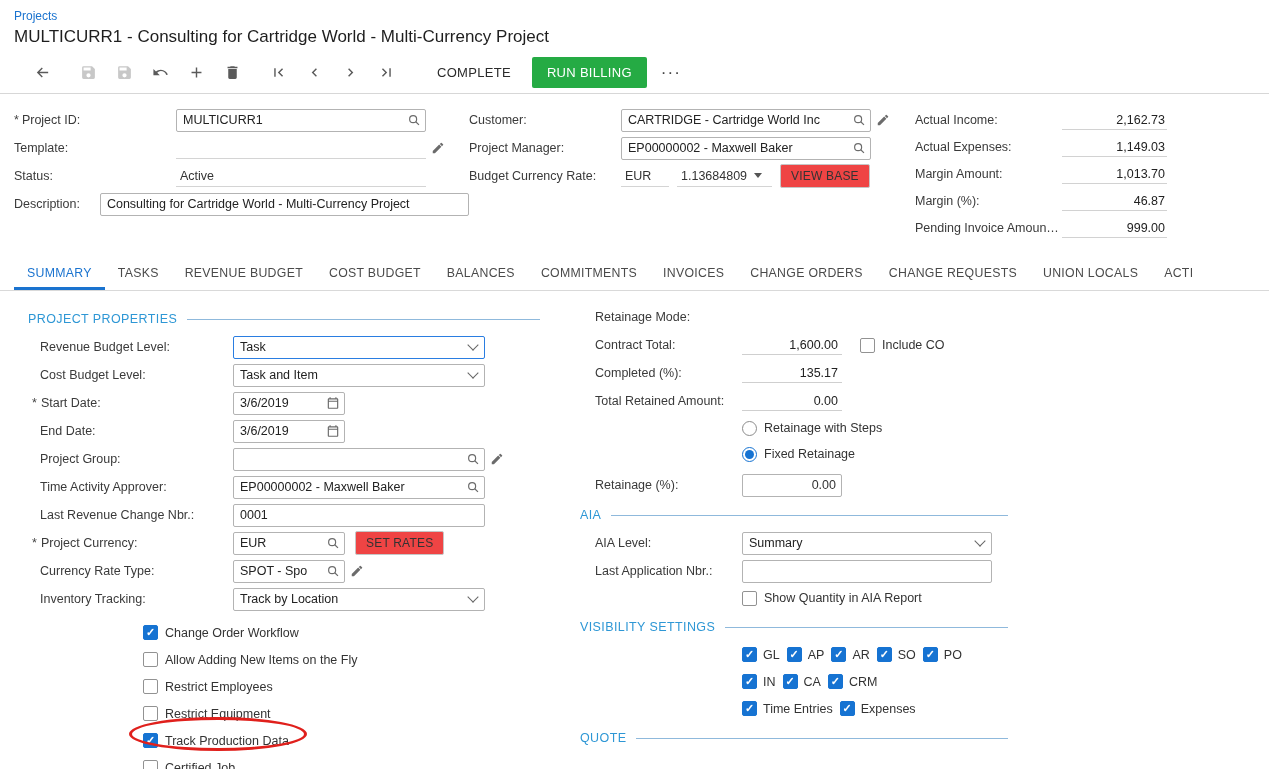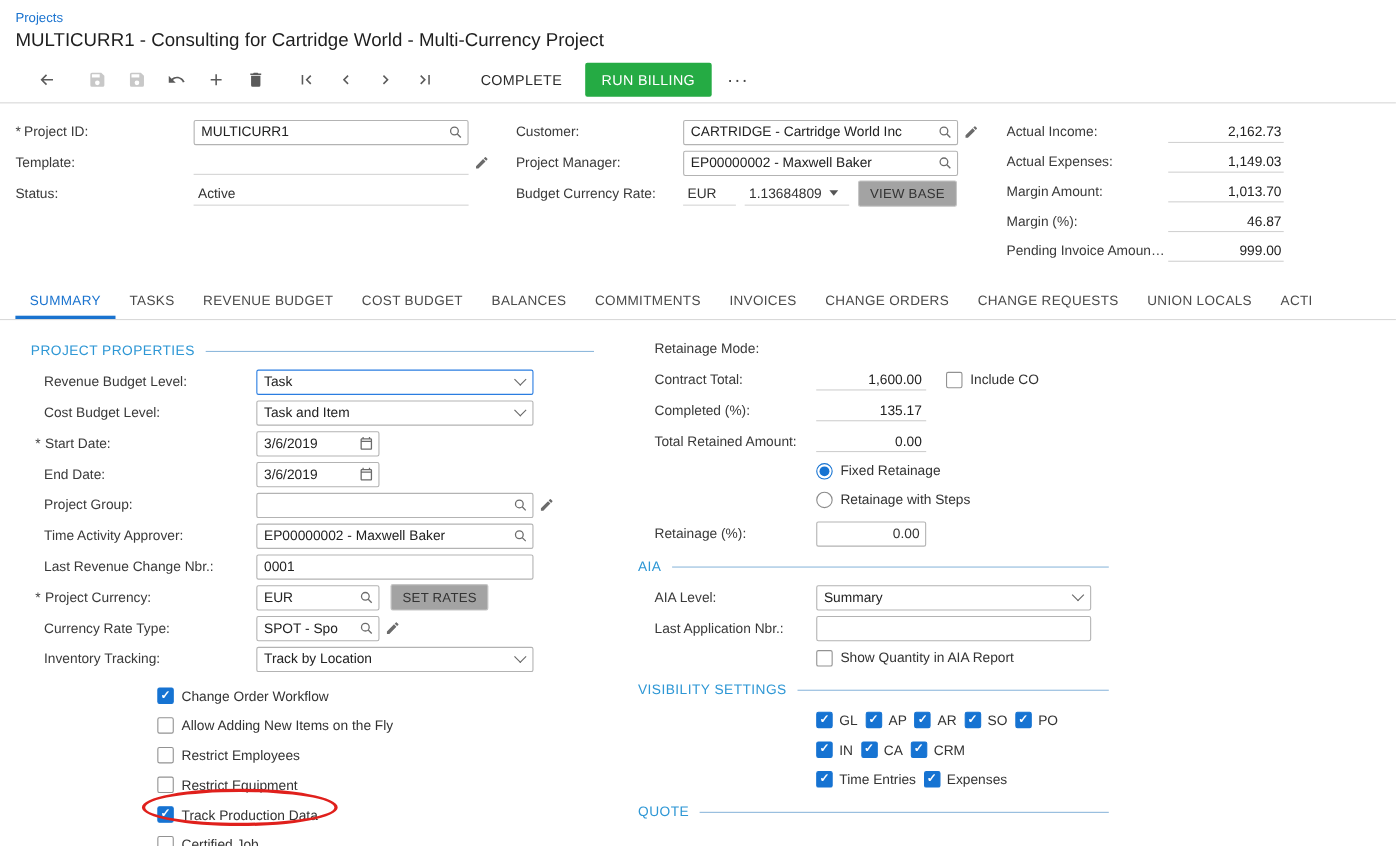--- a/index.html
+++ b/index.html
@@ -39,21 +39,21 @@
   .box { border: 1px solid #b3b3b3; border-radius: 2px; height: 23px; background: #fff; display: flex; align-items: center; }
   .box.focus { border-color: #2a7de1; }
   .uline { border-bottom: 1px solid #d4d4d4; height: 22px; display: flex; align-items: center; padding: 0 4px; font-size: 12.5px; }
   input.txt { border: none; outline: none; font: inherit; font-size: 12.5px; padding: 0 6px; flex: 1; min-width: 0; background: transparent; color:#222; }
   .icon-in { width: 22px; display: flex; align-items: center; justify-content: center; color: #6b6b6b; cursor: pointer; flex: 0 0 auto; }
   .icon-out { width: 24px; display: flex; align-items: center; justify-content: center; color: #6b6b6b; cursor: pointer; }
   .svg-ic { width: 14px; height: 14px; display: block; }
   .chev { width: 22px; height: 100%; display: flex; align-items: center; justify-content: center; cursor: pointer; }
   .chev::after { content: ""; width: 7px; height: 7px; border-right: 1.5px solid #666; border-bottom: 1.5px solid #666; transform: rotate(45deg); margin-top: -4px; }
   .tri { width: 0; height: 0; border-left: 4px solid transparent; border-right: 4px solid transparent; border-top: 5px solid #555; margin: 0 6px; }
-  .gbtn { background: #a3a3a3; border: 1px solid #c6c6c6; font: inherit; font-size: 12px; padding: 4px 10px; border-radius: 2px; color: #333; cursor: pointer; white-space: nowrap; letter-spacing: .2px; }
+  .gbtn { background: #ef4444; border: 1px solid #c6c6c6; font: inherit; font-size: 12px; padding: 4px 10px; border-radius: 2px; color: #333; cursor: pointer; white-space: nowrap; letter-spacing: .2px; }
   .w250 { width: 250px; } .w252 { width: 252px; } .w112 { width: 112px; } .w694 { width: 694px; } .w95 { width: 95px; } .w48 { width: 48px; }
 
   .trow { display: flex; align-items: center; height: 27px; }
   .tlabel { flex: 1; font-size: 12.5px; color: #3a3a3a; white-space: nowrap; overflow: hidden; }
   .tval { width: 105px; text-align: right; border-bottom: 1px solid #d2d2d2; padding: 3px 2px 2px; font-size: 12.5px; color: #222; }
 
   
   .tabs { display: flex; border-bottom: 1px solid #d9d9d9; padding-left: 14px; margin-top: 8px; white-space: nowrap; overflow: hidden; width: 100%; }
   .tab { padding: 9px 13px 7px; font-size: 12.3px; color: #4a4a4a; letter-spacing: .3px; cursor: pointer; border-bottom: 3px solid transparent; }
   .tab.active { color: #1a73cf; border-bottom-color: #1a73cf; }
@@ -186,20 +186,26 @@
               <path fill="currentColor" d="M3 17.25V21h3.75L17.8 9.94l-3.75-3.75L3 17.25zM20.7 7.04a1 1 0 0 0 0-1.41l-2.34-2.34a1 1 0 0 0-1.41 0l-1.83 1.83 3.75 3.75 1.83-1.83z"></path>
             </svg>
           </span>
       </div>
       <div class="frow">
         <span class="flabel">Status:</span>
         <div class="ctl uline w250">
             <span>Active</span>
           </div>
       </div>
+      <div class="frow">
+        <span class="flabel">Description:</span>
+        <div class="ctl box w694" style="position:relative; z-index:2;">
+          <input class="txt" value="Consulting for Cartridge World - Multi-Currency Project" style="">
+        </div>
+      </div>
     </div>
 
     <div class="sum-col c2">
       <div class="frow">
         <span class="flabel">Customer:</span>
         <div class="ctl box w250">
           <input class="txt" value="CARTRIDGE - Cartridge World Inc" style="">
           <span class="icon-in">
               <svg class="svg-ic" viewBox="0 0 24 24">
                 <circle cx="10.5" cy="10.5" r="6" fill="none" stroke="currentColor" stroke-width="2"></circle>
@@ -454,26 +460,26 @@
         <span class="rlabel">Completed (%):</span>
         <span class="numline">135.17</span>
       </div>
 
       <div class="rrow">
         <span class="rlabel">Total Retained Amount:</span>
         <span class="numline">0.00</span>
       </div>
 
       <div class="radiorow">
+        <span class="radio"></span>
+        <span class="cblabel">Retainage with Steps</span>
+      </div>
+      <div class="radiorow">
         <span class="radio checked"></span>
         <span class="cblabel">Fixed Retainage</span>
-      </div>
-      <div class="radiorow">
-        <span class="radio"></span>
-        <span class="cblabel">Retainage with Steps</span>
       </div>
 
       <div class="rrow" style="margin-top:4px;">
         <span class="rlabel">Retainage (%):</span>
         <span class="numbox">0.00</span>
       </div>
 
       <div class="sec-head">
         <span>AIA</span>
           <span class="line"></span>

